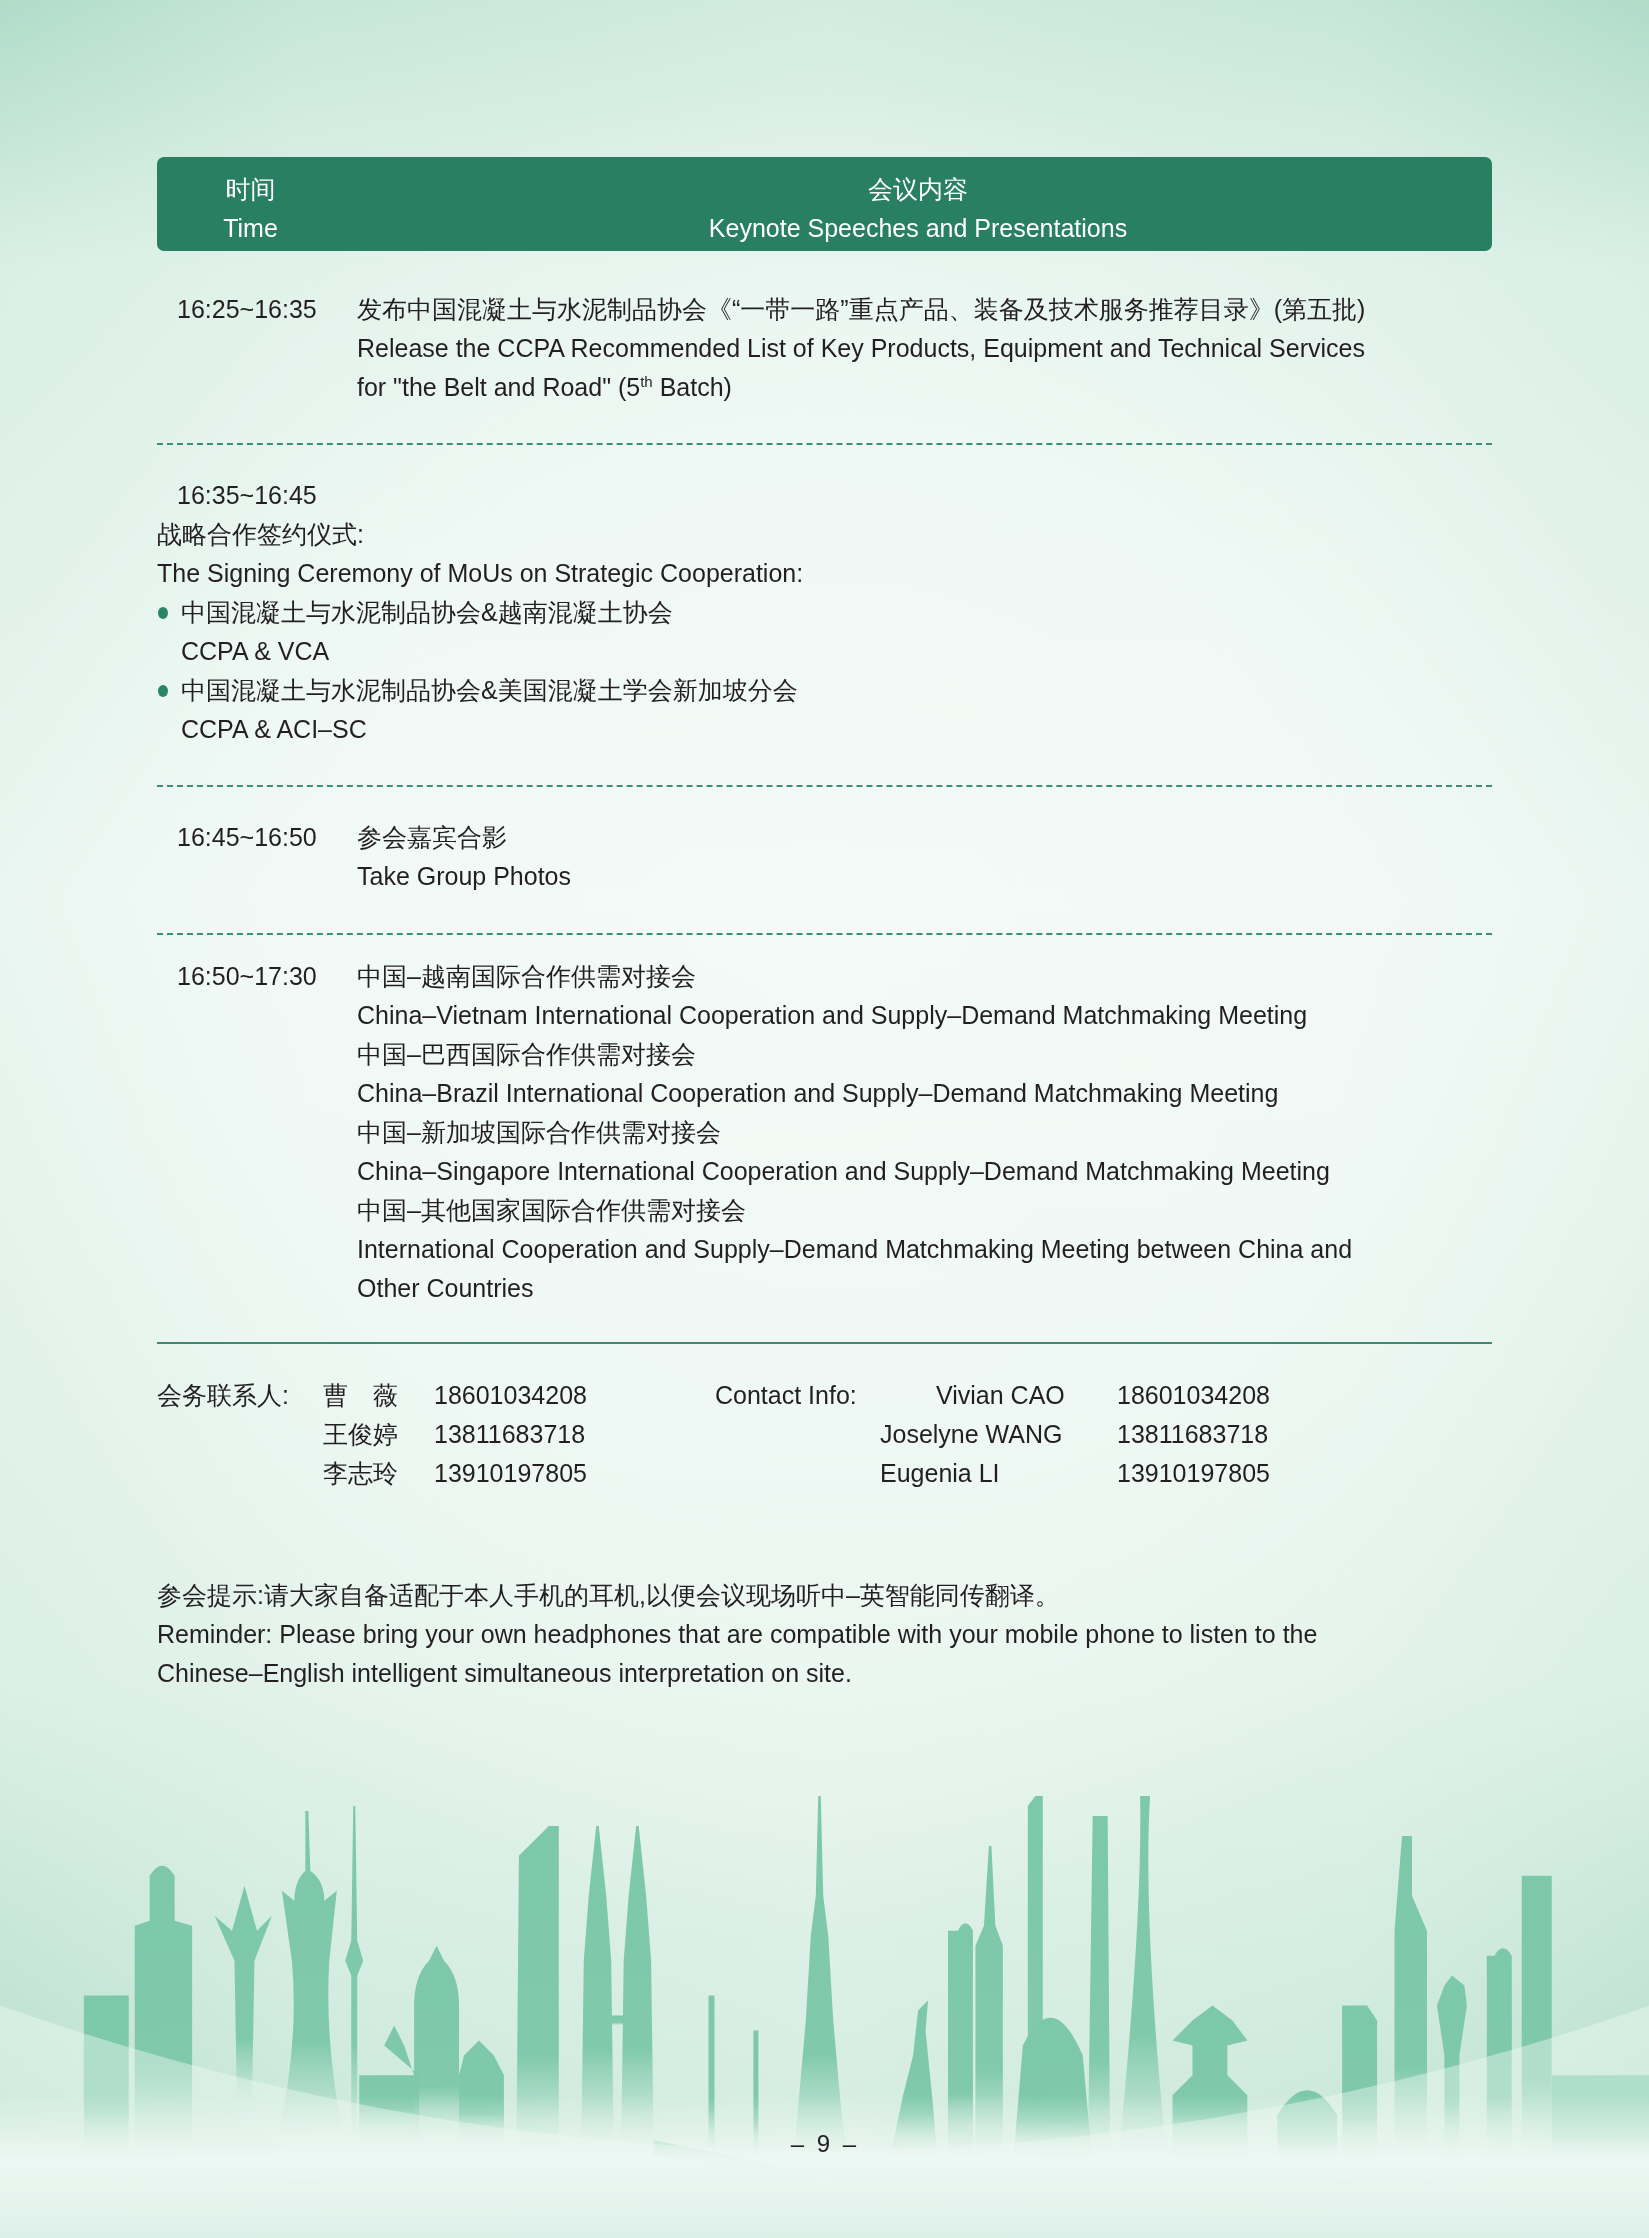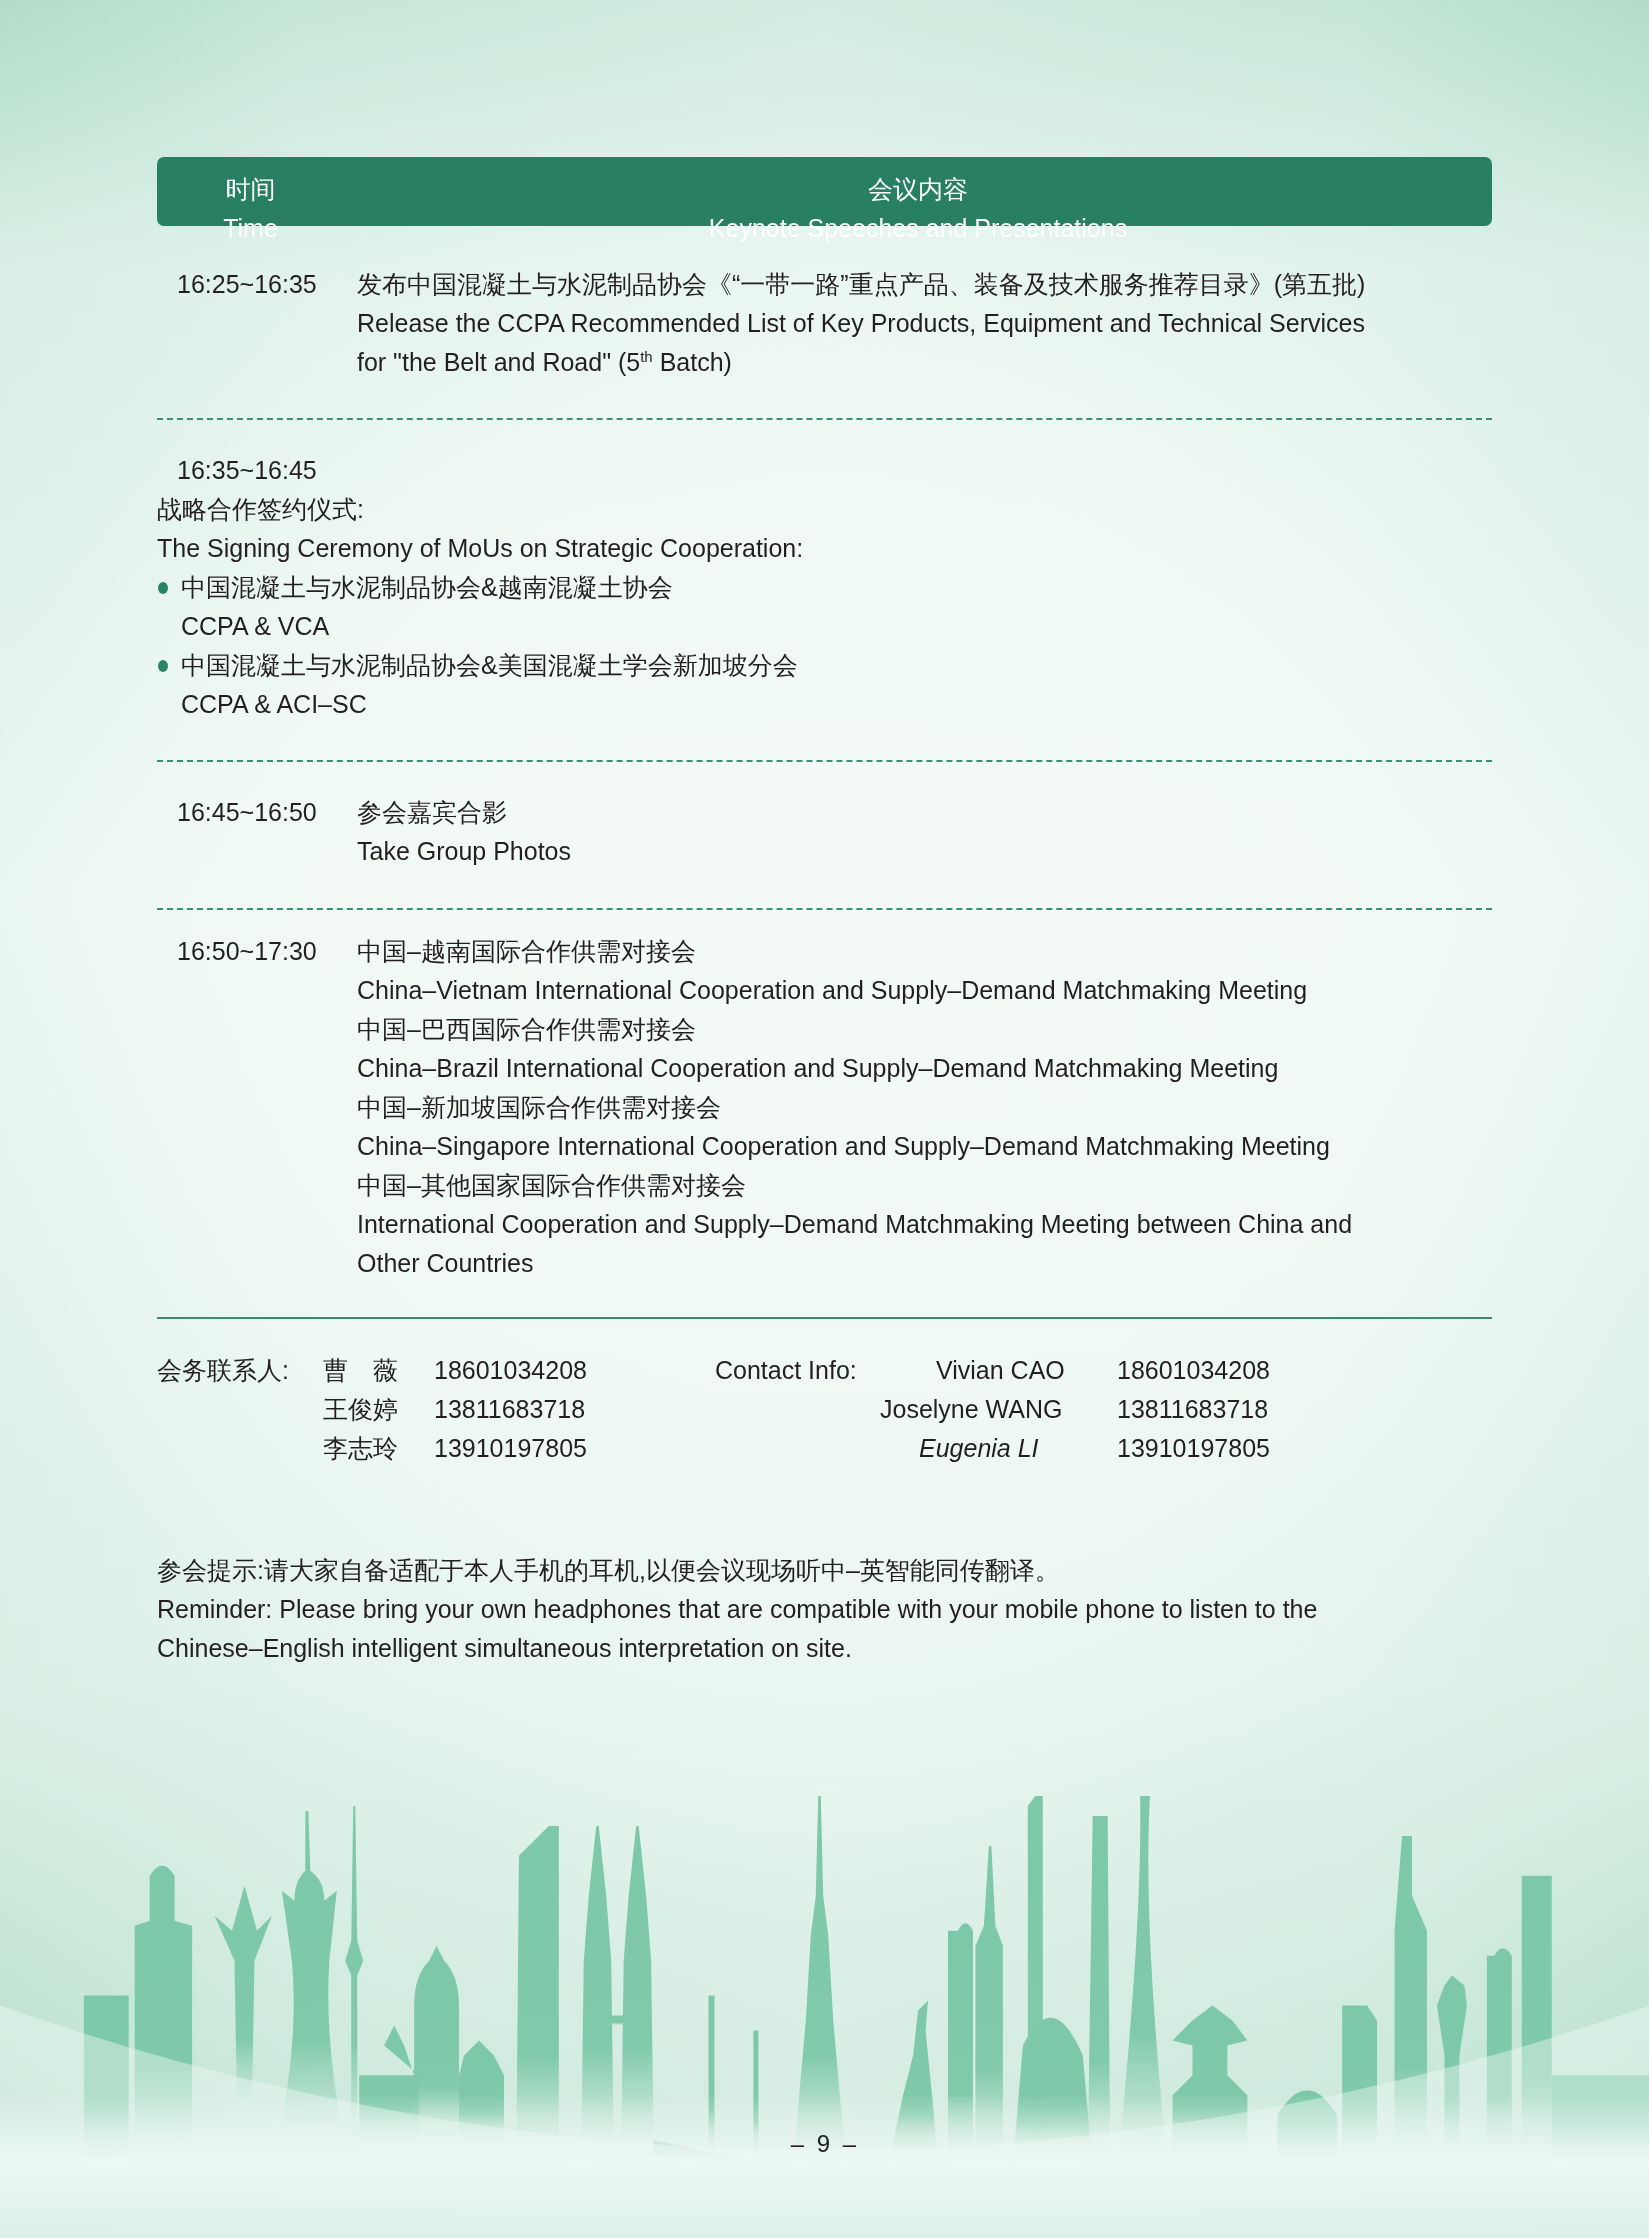--- a/index.html
+++ b/index.html
@@ -19,21 +19,21 @@
       background: linear-gradient(180deg, rgba(255,255,255,0) 0%, rgba(240,249,245,0.65) 12%, rgba(243,250,247,0.85) 40%, rgba(238,248,243,0.7) 75%, rgba(200,232,218,0.0) 100%);
       pointer-events: none;
     }
     .page {
       position: absolute;
       left: 157px; top: 157px;
       width: 1335px;
     }
     
     .header-bar {
-      height: 69px;
+      height: 94px;
       background: #287f62;
       border-radius: 7px;
       color: #ffffff;
       position: relative;
       font-size: 25px;
     }
     .hdr-col {
       position: absolute; top: 13px;
       text-align: center;
       line-height: 39px;
@@ -261,21 +261,21 @@
     <div class="abs" style="left:166px; top:39px;">王俊婷</div>
     <div class="abs" style="left:277px; top:39px;">13811683718</div>
     <div class="abs" style="left:166px; top:78px;">李志玲</div>
     <div class="abs" style="left:277px; top:78px;">13910197805</div>
 
     <div class="abs" style="left:558px; top:0;">Contact Info:</div>
     <div class="abs" style="left:755px; top:0;margin-left:24px;">Vivian CAO</div>
     <div class="abs" style="left:960px; top:0;">18601034208</div>
     <div class="abs" style="left:723px; top:39px;">Joselyne WANG</div>
     <div class="abs" style="left:960px; top:39px;">13811683718</div>
-    <div class="abs" style="left:762px; top:78px;font-style:italic;">Eugenia LI</div>
+    <div class="abs" style="left:723px; top:78px;">Eugenia LI</div>
     <div class="abs" style="left:960px; top:78px;">13910197805</div>
   </div>
 
   <div class="reminder">
     <div>参会提示:请大家自备适配于本人手机的耳机,以便会议现场听中–英智能同传翻译。</div>
     <div class="en" style="white-space:nowrap;">Reminder: Please bring your own headphones that are compatible with your mobile phone to listen to the</div>
     <div>Chinese–English intelligent simultaneous interpretation on site.</div>
   </div>
 </div>
 

